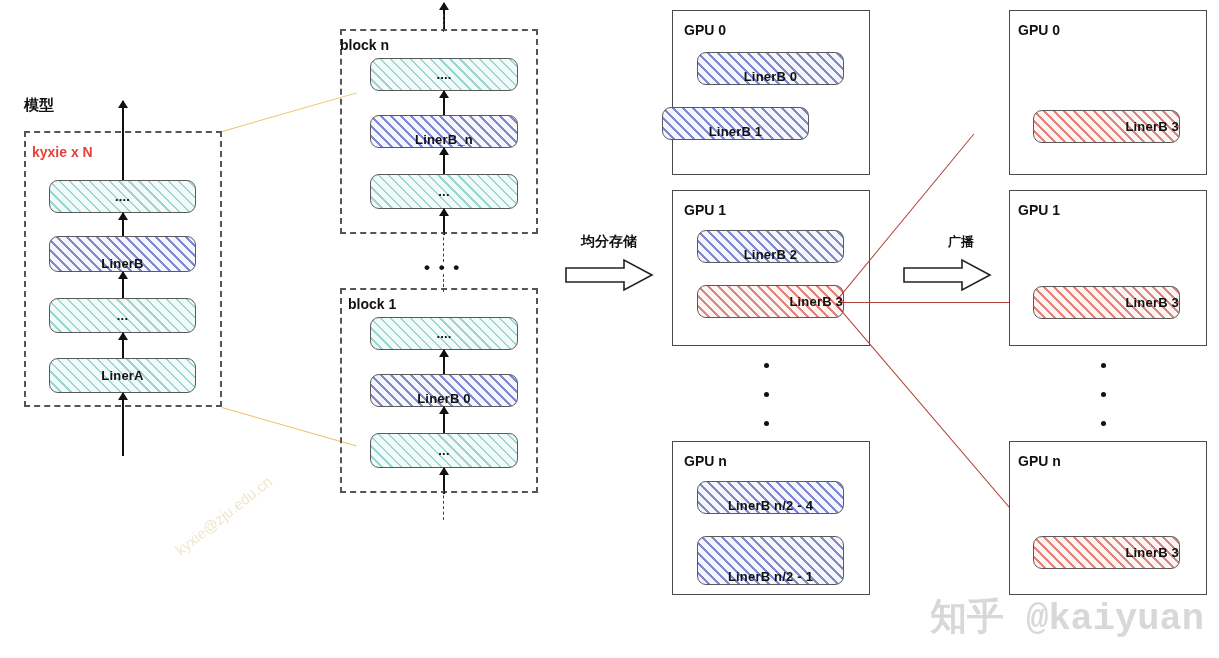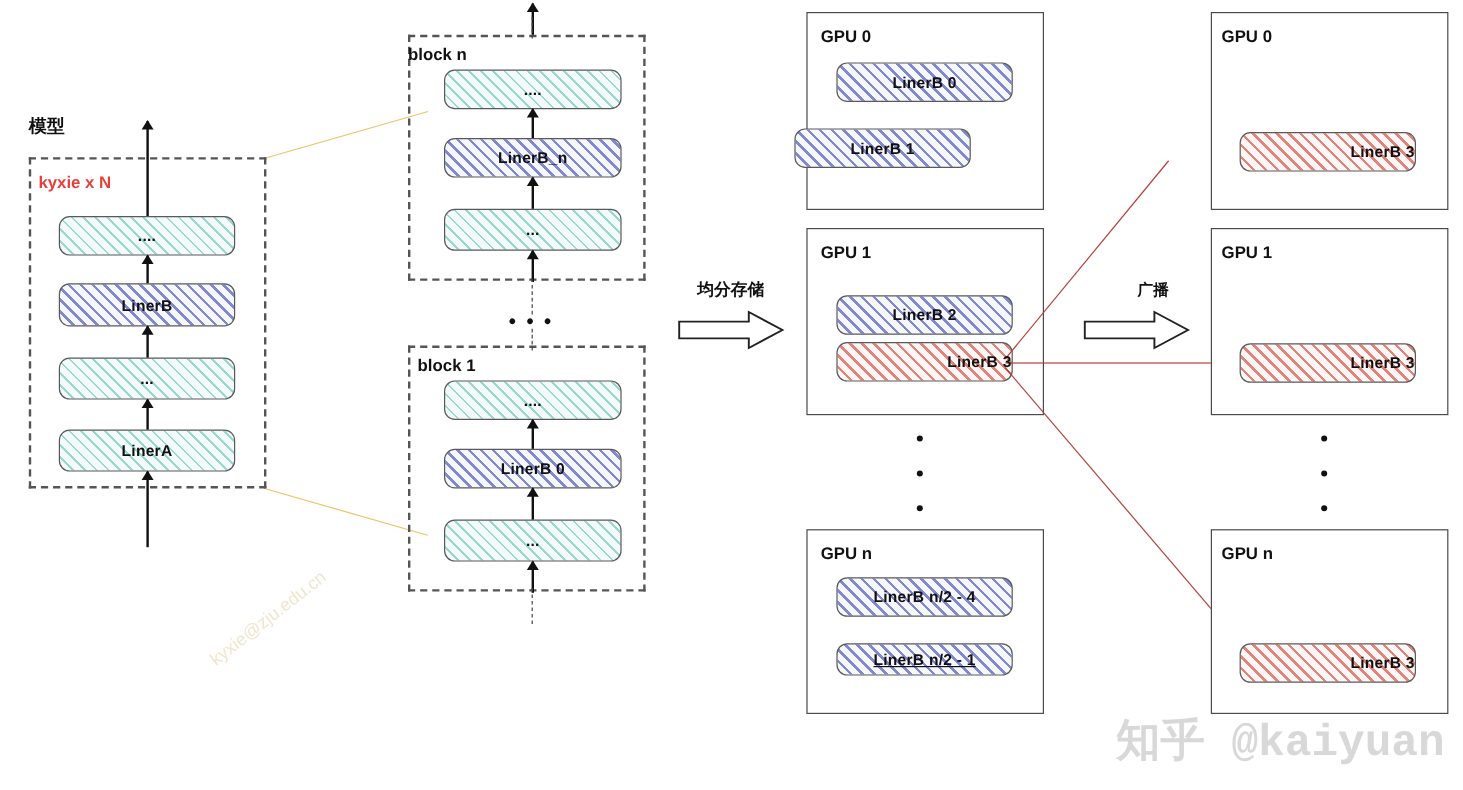--- a/index.html
+++ b/index.html
@@ -16,20 +16,21 @@
     background-color:#f2fbfa;
     background-image:repeating-linear-gradient(45deg,
       rgba(150,212,205,.95) 0px, rgba(150,212,205,.95) 1.6px,
       rgba(255,255,255,0) 1.6px, rgba(255,255,255,0) 7px);
   }
   .hatch-blue{
     background-color:#f6f7fd;
     background-image:repeating-linear-gradient(45deg,
       rgba(122,131,205,.95) 0px, rgba(122,131,205,.95) 2.1px,
       rgba(255,255,255,0) 2.1px, rgba(255,255,255,0) 7px);
+    align-items:flex-end;
   }
   .hatch-red{
     background-color:#fdf6f4;
     background-image:repeating-linear-gradient(45deg,
       rgba(223,126,118,.95) 0px, rgba(223,126,118,.95) 2.1px,
       rgba(255,255,255,0) 2.1px, rgba(255,255,255,0) 7px);
     justify-content:flex-end;
   }
   .b-blue{border-color:#5a5a5a;}
   .b-red{border-color:#5a5a5a;}
@@ -189,37 +190,37 @@
 <div class="boxlabel" style="left:684px;top:22px;">GPU 0</div>
 <div class="node hatch-blue b-blue" style="left:697px;top:52px;width:147px;height:33px;">
   <span>LinerB 0</span>
   </div>
 <div class="node hatch-blue b-blue" style="left:662px;top:107px;width:147px;height:33px;">
   <span>LinerB 1</span>
   </div>
 
 <div class="solidbox" style="left:672px;top:190px;width:198px;height:156px;"></div>
 <div class="boxlabel" style="left:684px;top:202px;">GPU 1</div>
-<div class="node hatch-blue b-blue" style="left:697px;top:230px;width:147px;height:33px;margin-top:16px;">
+<div class="node hatch-blue b-blue" style="left:697px;top:230px;width:147px;height:33px;">
   <span>LinerB 2</span>
   </div>
 <div class="node hatch-red b-red" style="left:697px;top:285px;width:147px;height:33px;">
   <span>LinerB 3</span>
   </div>
 
 <div class="dot" style="left:764px;top:363px;"></div>
 <div class="dot" style="left:764px;top:392px;"></div>
 <div class="dot" style="left:764px;top:421px;"></div>
 
 <div class="solidbox" style="left:672px;top:441px;width:198px;height:154px;"></div>
 <div class="boxlabel" style="left:684px;top:453px;">GPU n</div>
 <div class="node hatch-blue b-blue" style="left:697px;top:481px;width:147px;height:33px;">
   <span>LinerB n/2 - 4</span>
   </div>
-<div class="node hatch-blue b-blue" style="left:697px;top:536px;width:147px;height:27px;text-decoration:underline;">
+<div class="node hatch-blue b-blue" style="left:697px;top:536px;width:147px;height:49px;">
   <span>LinerB n/2 - 1</span>
   </div>
 
 <div class="boxlabel cjk" style="left:948px;top:233px;font-size:13px;">广播</div>
 <svg class="blockarrow" style="left:902px;top:258px;" width="90" height="34" viewBox="0 0 90 34">
   <polygon points="2,10 60,10 60,2 88,17 60,32 60,24 2,24" fill="#ffffff" stroke="#222" stroke-width="1.6"></polygon>
 </svg>
 
 <div class="ra" style="left:838px;top:298px;width:213px;transform:rotate(-50.5deg);"></div>
 <div class="rahead" style="left:1033px;top:130px;transform:rotate(-50.5deg);"></div>

